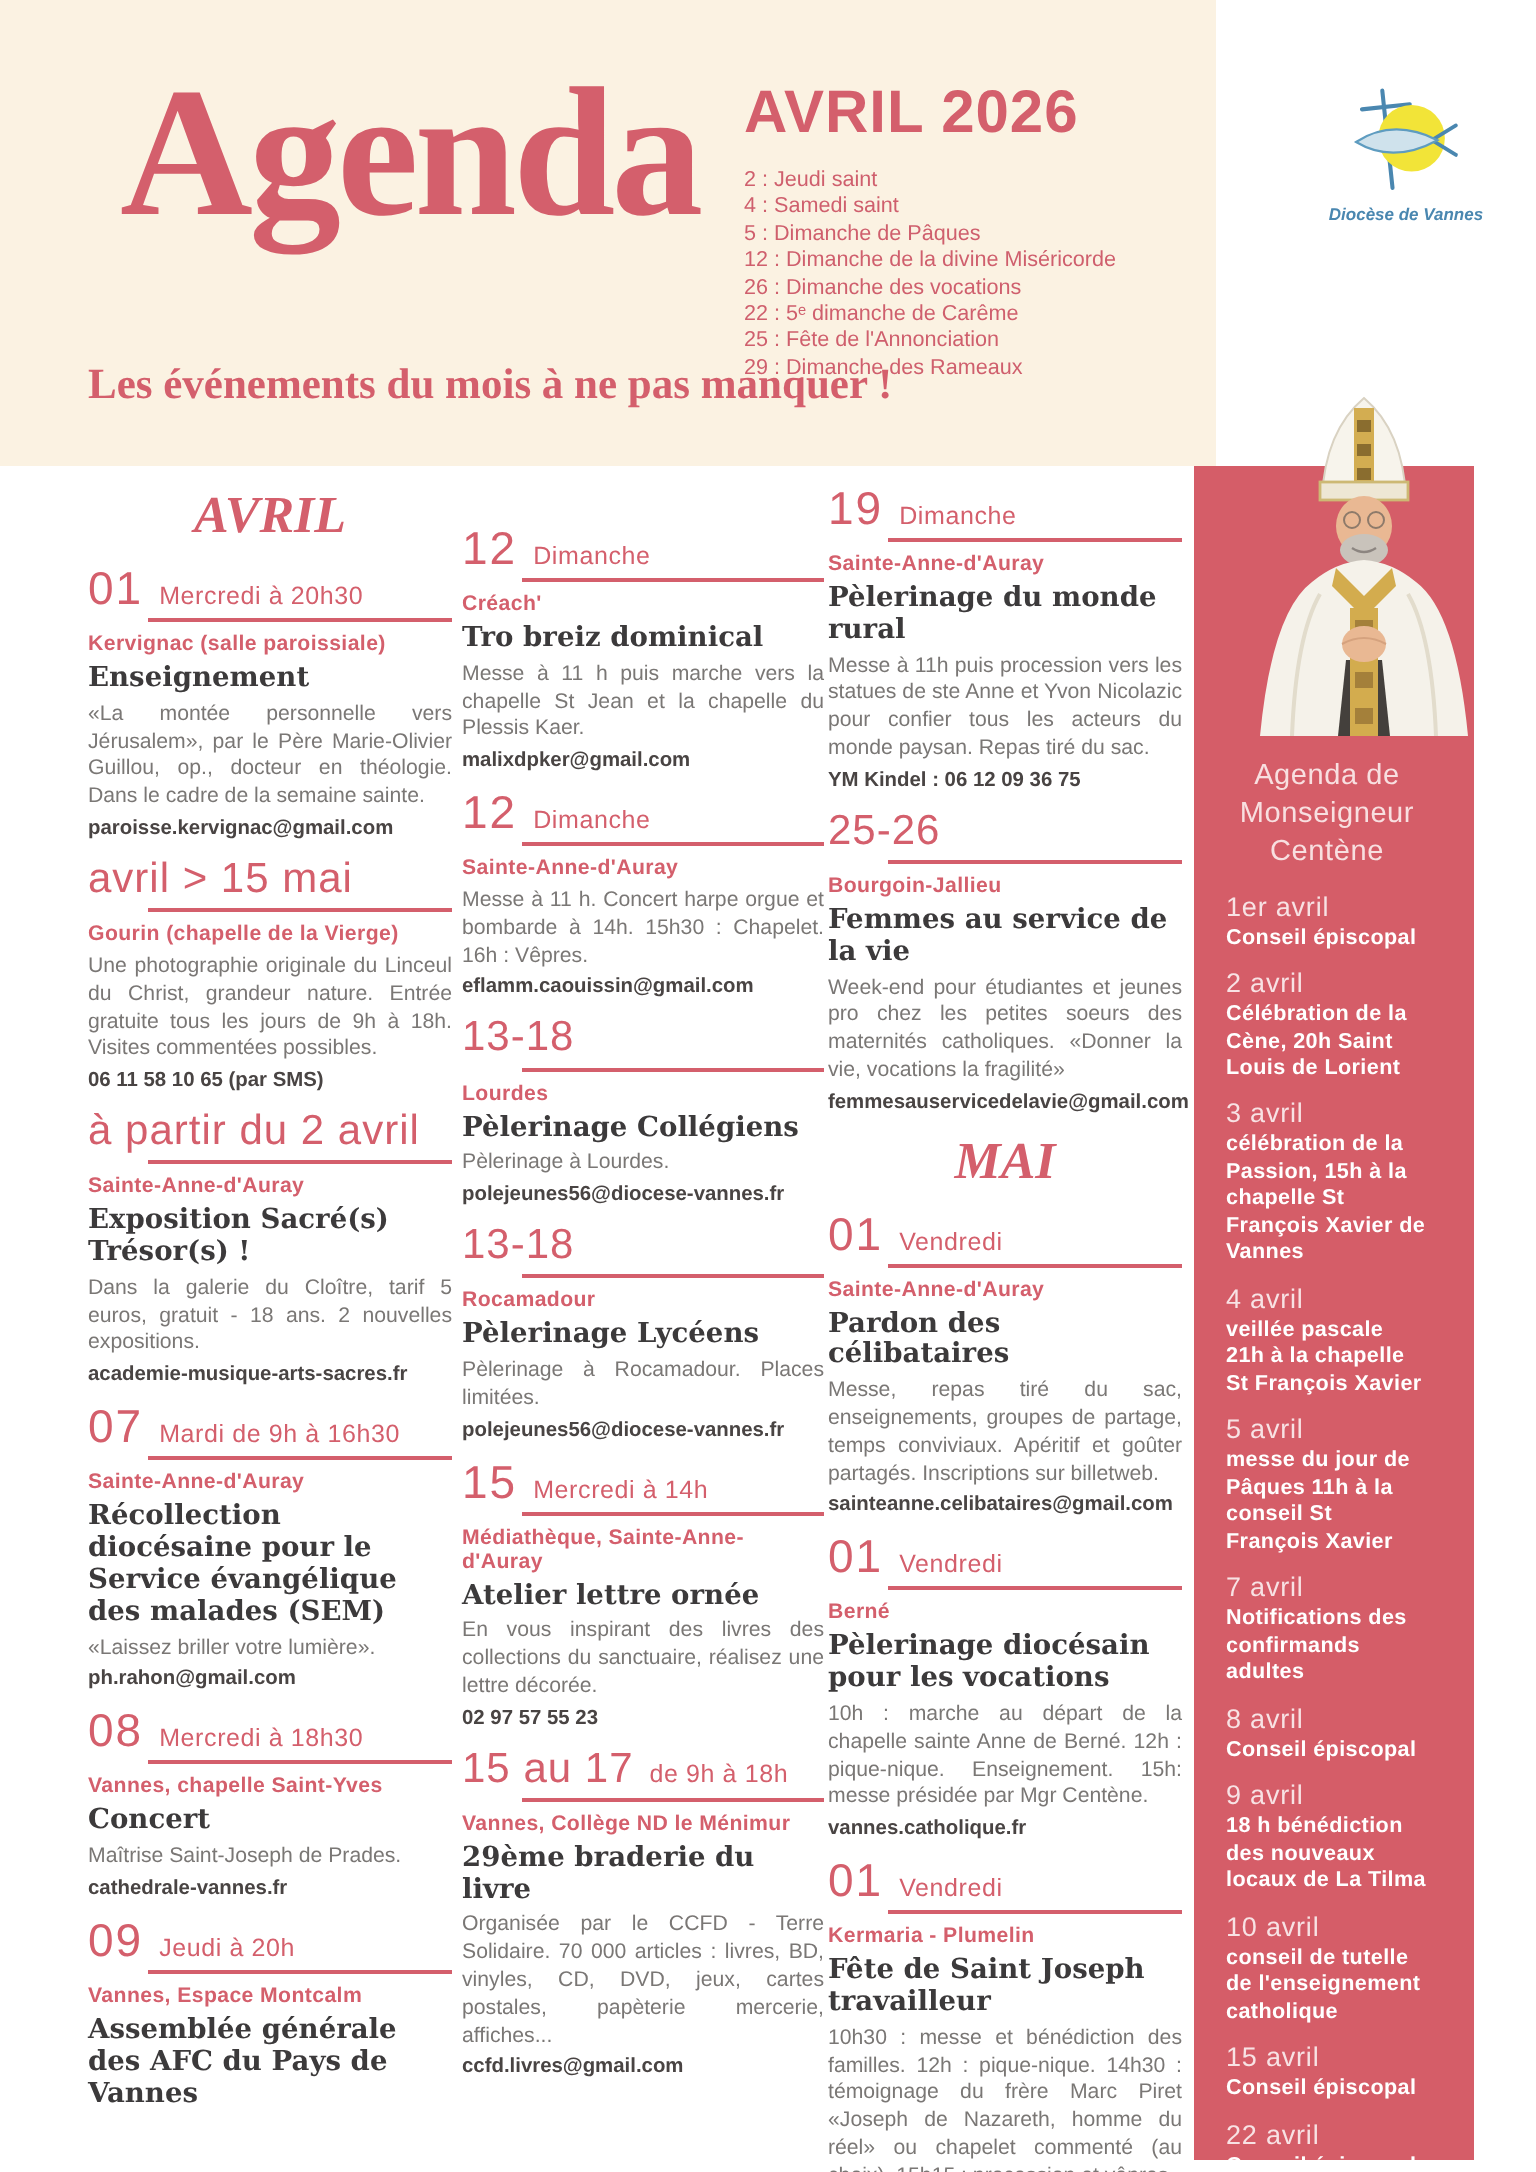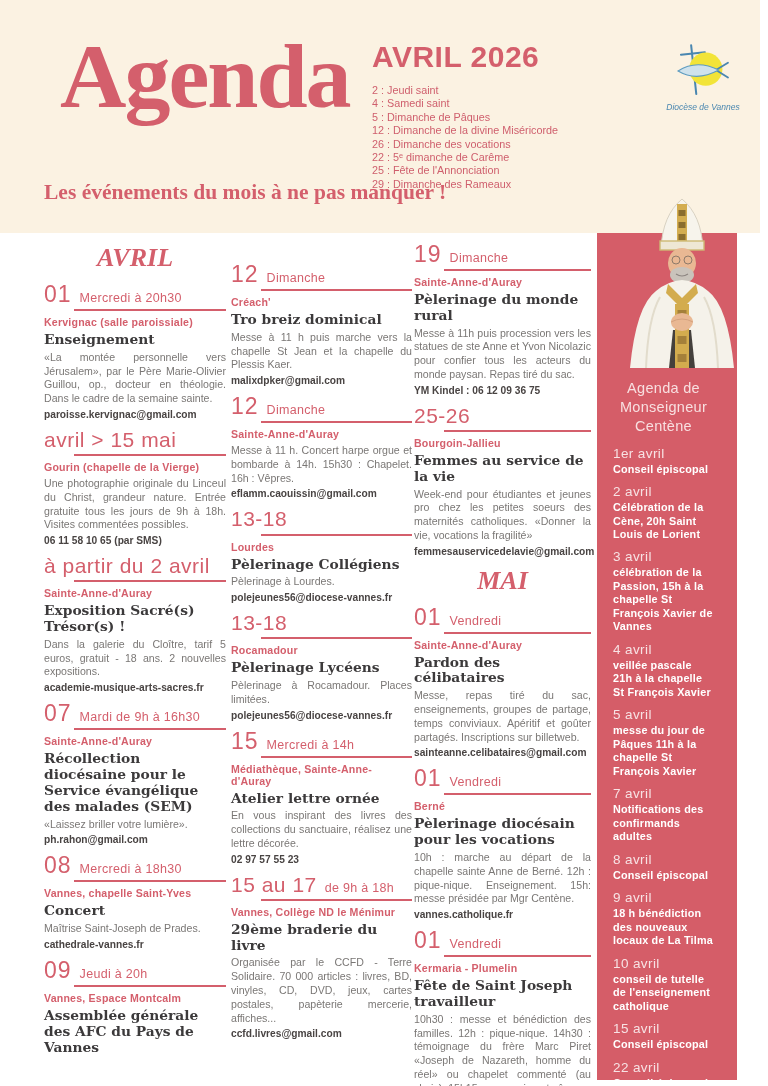--- a/index.html
+++ b/index.html
@@ -11,36 +11,36 @@
     --contact:#494443;
   }
   *{margin:0;padding:0;box-sizing:border-box;}
   html,body{background:#e8e8e8;}
   .page{
     position:relative;width:768px;height:1086px;margin:0 auto;
     background:#ffffff;overflow:hidden;
     font-family:"Liberation Sans",sans-serif;
   }
   
-  .header{position:absolute;top:0;left:0;width:760px;height:233px;background:var(--cream);}
+  .header{position:absolute;top:0;left:0;width:608px;height:233px;background:var(--cream);}
   .big-title{
     position:absolute;left:60px;top:30px;
     font-family:"Liberation Serif",serif;font-weight:700;
     font-size:92px;line-height:1;color:var(--red);letter-spacing:-2px;
   }
   .month-block{position:absolute;left:372px;top:40px;width:250px;}
   .month-title{
     font-family:Liberation Sans, sans-serif;font-weight:700;
     font-size:30px;color:var(--red);letter-spacing:0.5px;margin-bottom:10px;
   }
   .holy-days{list-style:none;}
   .holy-days li{font-size:10.8px;line-height:1.24;color:#cf5f6d;font-weight:500;}
   .logo{position:absolute;left:648px;top:42px;width:110px;text-align:center;}
   .logo svg{display:block;margin:0 auto;}
-  .logo-caption{font-size:8.5px;font-style:italic;color:#4a87b0;font-weight:400;margin-top:2px;}
+  .logo-caption{font-size:8.5px;font-style:italic;color:#4a87b0;font-weight:700;margin-top:2px;}
   .subtitle{
     position:absolute;left:44px;top:180px;
     font-family:"Liberation Serif",serif;font-weight:700;
     font-size:21.5px;color:var(--red);
   }
   
   .main{position:absolute;top:233px;left:0;width:768px;height:853px;}
   .col{position:absolute;top:8px;}
   .col-1{left:44px;width:182px;}
   .col-2{left:231px;width:181px;top:30px;}
@@ -350,21 +350,21 @@
         <div class="sb-entry">
           <div class="sb-date">3 avril</div>
           <div class="sb-label">célébration de la Passion, 15h à la chapelle St François Xavier de Vannes</div>
         </div>
         <div class="sb-entry">
           <div class="sb-date">4 avril</div>
           <div class="sb-label">veillée pascale 21h à la chapelle St François Xavier</div>
         </div>
         <div class="sb-entry">
           <div class="sb-date">5 avril</div>
-          <div class="sb-label">messe du jour de Pâques 11h à la chapelle St François Xavier</div>
+          <div class="sb-label">messe du jour de Pâques 11h à la conseil St François Xavier</div>
         </div>
         <div class="sb-entry">
           <div class="sb-date">7 avril</div>
           <div class="sb-label">Notifications des confirmands adultes</div>
         </div>
         <div class="sb-entry">
           <div class="sb-date">8 avril</div>
           <div class="sb-label">Conseil épiscopal</div>
         </div>
         <div class="sb-entry">

